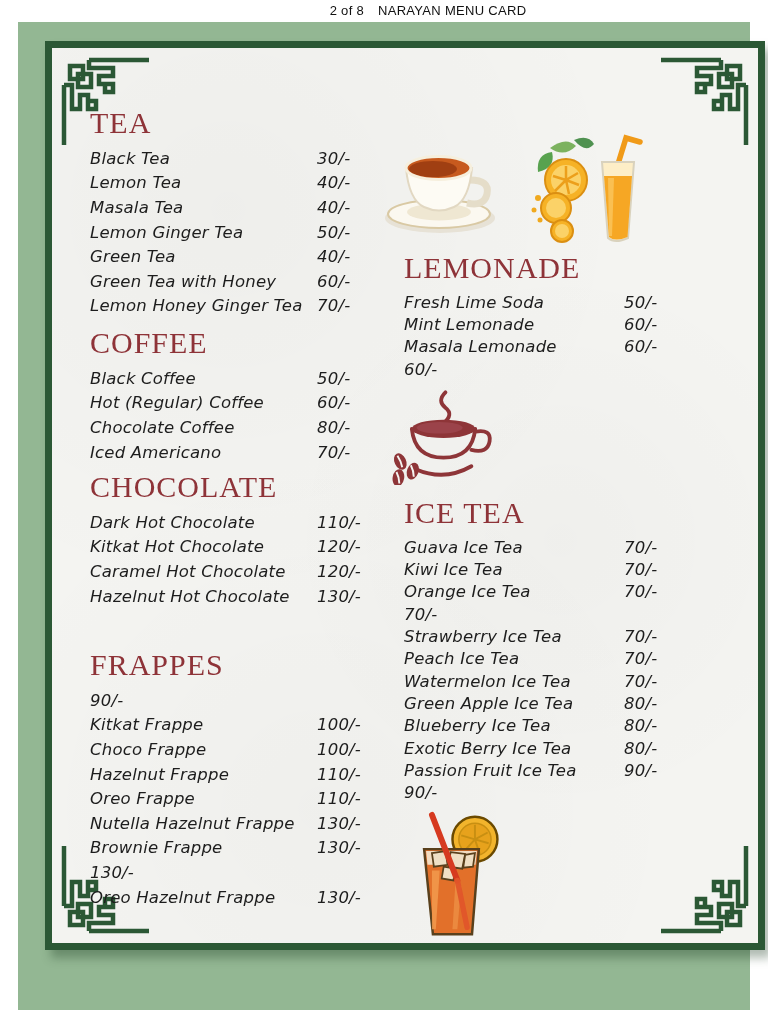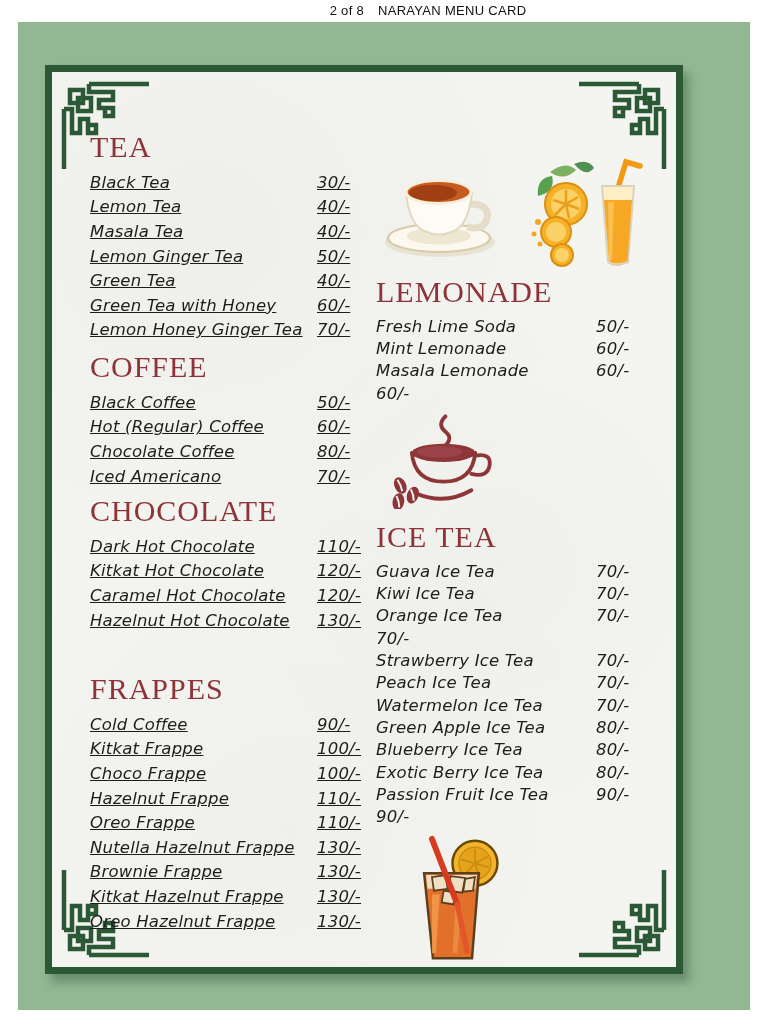--- a/index.html
+++ b/index.html
@@ -10,49 +10,48 @@
   .viewer-header{
     position:absolute;top:3px;left:0;width:100%;text-align:center;
     font-size:13px;color:#111;letter-spacing:.3px;white-space:pre;padding-left:44px;
   }
   .viewer-header .gap{display:inline-block;width:14px;}
   .green-frame{
     position:absolute;left:18px;top:22px;width:732px;height:988px;
     background:#93B793;
   }
   .menu-card{
-    position:absolute;left:45px;top:41px;width:638px;height:909px;
+    position:absolute;left:45px;top:41px;width:720px;height:909px;
     box-sizing:border-box;border:7px solid #2B5835;background:#F4F4F1;
     background-image:
       radial-gradient(circle at 25% 18%, rgba(0,0,0,.025), transparent 45%),
       radial-gradient(circle at 72% 55%, rgba(0,0,0,.02), transparent 40%),
       radial-gradient(circle at 38% 85%, rgba(0,0,0,.02), transparent 42%);
     box-shadow:6px 8px 9px rgba(30,60,35,.35);
-    margin-top:24px;
   }
   .corner{position:absolute;width:92px;height:92px;}
   .corner.tl{left:5px;top:5px;}
   .corner.tr{right:5px;top:5px;transform:scaleX(-1);}
   .corner.bl{left:5px;bottom:5px;transform:scaleY(-1);}
   .corner.br{right:5px;bottom:5px;transform:scale(-1,-1);}
   .section{position:absolute;}
   .section-title{
     font-family:"Liberation Serif",serif;font-weight:400;
     font-size:30px;line-height:34px;color:#8E3338;letter-spacing:1px;
     margin:0 0 6px 0;
   }
   .menu-items{
     font-family:"DejaVu Sans",sans-serif;font-style:italic;
     font-size:16.5px;color:#1D1D1D;letter-spacing:.2px;
   }
   .menu-row{display:flex;align-items:center;}
   .col-left{left:38px;width:280px;}
-  .col-left .menu-row{height:24.6px;text-decoration:underline;}
+  .col-left .menu-row{height:24.6px;}
   .col-left .item-price{width:53px;}
-  .col-right{left:324px;width:272px;}
+  .col-right{left:352px;width:272px;}
   .col-right .menu-row{height:22.35px;}
   .col-right .item-price{width:52px;}
   .item-name{flex:1;white-space:nowrap;}
   .illus{position:absolute;}
   #sec-tea{top:58px;}
   #sec-coffee{top:278px;}
   #sec-chocolate{top:422px;}
   #sec-frappes{top:600px;}
   #sec-lemonade{top:203px;}
   #sec-icetea{top:448px;}
@@ -183,21 +182,20 @@
         <div class="menu-row">
           <span class="item-name">Hazelnut Hot Chocolate</span>
           <span class="item-price">130/-</span>
         </div>
       </div>
   </div>
   <div class="section col-left" id="sec-frappes">
     <h2 class="section-title">FRAPPES</h2>
     <div class="menu-items">
         <div class="menu-row">
-          <span class="item-name">Cold Coffee</span>
           <span class="item-price">90/-</span>
         </div>
         <div class="menu-row">
           <span class="item-name">Kitkat Frappe</span>
           <span class="item-price">100/-</span>
         </div>
         <div class="menu-row">
           <span class="item-name">Choco Frappe</span>
           <span class="item-price">100/-</span>
         </div>
@@ -211,21 +209,20 @@
         </div>
         <div class="menu-row">
           <span class="item-name">Nutella Hazelnut Frappe</span>
           <span class="item-price">130/-</span>
         </div>
         <div class="menu-row">
           <span class="item-name">Brownie Frappe</span>
           <span class="item-price">130/-</span>
         </div>
         <div class="menu-row">
-          <span class="item-name">Kitkat Hazelnut Frappe</span>
           <span class="item-price">130/-</span>
         </div>
         <div class="menu-row">
           <span class="item-name">Oreo Hazelnut Frappe</span>
           <span class="item-price">130/-</span>
         </div>
       </div>
   </div>
 
   <div class="section col-right" id="sec-lemonade">

